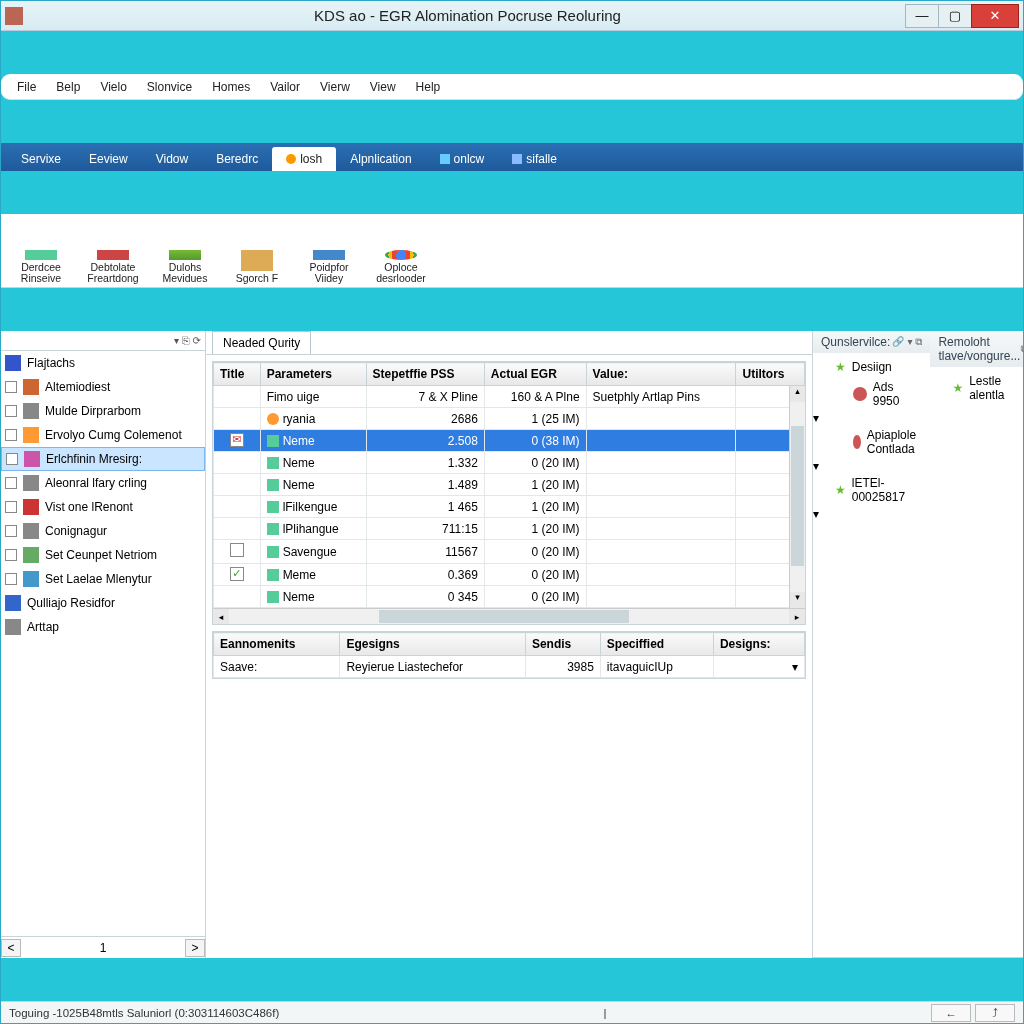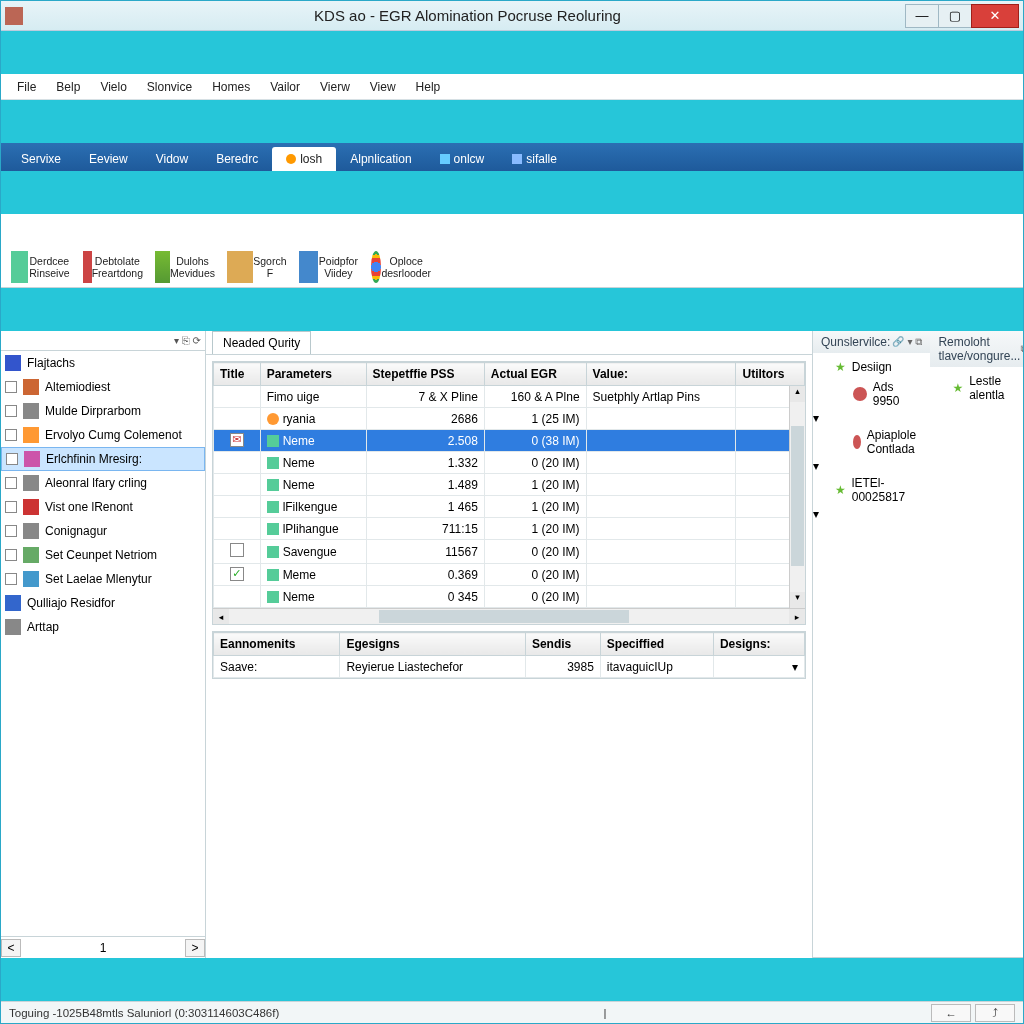--- a/index.html
+++ b/index.html
@@ -5,32 +5,32 @@
 * { box-sizing: border-box; margin: 0; padding: 0; font-family: "Segoe UI", Tahoma, sans-serif; }
 body { width: 1024px; height: 1024px; background: #26c6d9; overflow: hidden; font-size: 12px; }
 .window { position: absolute; top: 0; left: 0; right: 0; bottom: 0; border: 1px solid #2aa8c8; display: flex; flex-direction: column; gap: 43px; }
 .titlebar { height: 30px; background: linear-gradient(#e8f4f8,#d6ecf2); display: flex; align-items: center; padding: 0 4px; border-bottom: 1px solid #bcd; }
 .titlebar .app-icon { width: 18px; height: 18px; background: #b65; margin-right: 6px; }
 .titlebar .title { flex: 1; text-align: center; font-size: 15px; color: #222; }
 .win-btns { display: flex; }
 .win-btn { width: 34px; height: 24px; border: 1px solid #9fb8c4; background: #e6f0f3; margin-left: -1px; display: flex; align-items: center; justify-content: center; font-size: 13px; cursor: pointer; }
 .win-btn.close { background: #d9403a; color: #fff; border-color: #a0201a; width: 48px; }
 
-.menubar { height: 26px; background: #fff; display: flex; align-items: center; padding: 0 6px; border-bottom: 1px solid #d6e0e4; }
+.menubar { height: 26px; background: #fff; display: flex; align-items: center; padding: 0 6px; border-bottom: 1px solid #d6e0e4; border-radius: 9px; }
 .menubar span { padding: 4px 10px; color: #222; cursor: pointer; }
 
 .ribbon-tabs { height: 28px; background: linear-gradient(#2b6fb3,#1e5a9b); display: flex; align-items: flex-end; padding-left: 6px; }
 .rtab { color: #fff; padding: 5px 14px; font-size: 12px; cursor: pointer; display: flex; align-items: center; gap: 4px; }
 .rtab.active { background: #fff; color: #222; border-radius: 3px 3px 0 0; }
 .rtab .dot { width: 10px; height: 10px; background: #f90; border-radius: 50%; }
 .rtab .sq { width: 10px; height: 10px; background: #6cf; }
 .rtab .sq2 { width: 10px; height: 10px; background: #8bf; }
 
 .ribbon-body { height: 74px; background: #fff; border-bottom: 1px solid #c8d4d8; display: flex; padding: 4px 10px 2px; gap: 12px; }
-.rb-item { display: flex; flex-direction: row; align-items: center; justify-content: flex-start; width: 60px; cursor: pointer; margin-top: 32px; }
+.rb-item { display: flex; flex-direction: column; align-items: center; justify-content: flex-start; width: 60px; cursor: pointer; margin-top: 32px; }
 .rb-icon { width: 32px; height: 32px; margin-bottom: 2px; }
 .rb-item .lbl { font-size: 10.5px; text-align: center; line-height: 1.1; color: #222; }
 
 .main { flex: 1; display: flex; background: #fff; overflow: hidden; }
 .sidebar { width: 205px; border-right: 1px solid #c8d4d8; display: flex; flex-direction: column; }
 .sb-tools { height: 20px; border-bottom: 1px solid #c8d4d8; display: flex; justify-content: flex-end; align-items: center; padding-right: 4px; gap: 4px; font-size: 10px; color: #555; }
 .sb-list { flex: 1; overflow: auto; }
 .sb-item { height: 24px; display: flex; align-items: center; padding: 0 4px; gap: 6px; cursor: pointer; }
 .sb-item .ck { width: 12px; height: 12px; border: 1px solid #888; background: #fff; }
 .sb-item .ic { width: 16px; height: 16px; }

